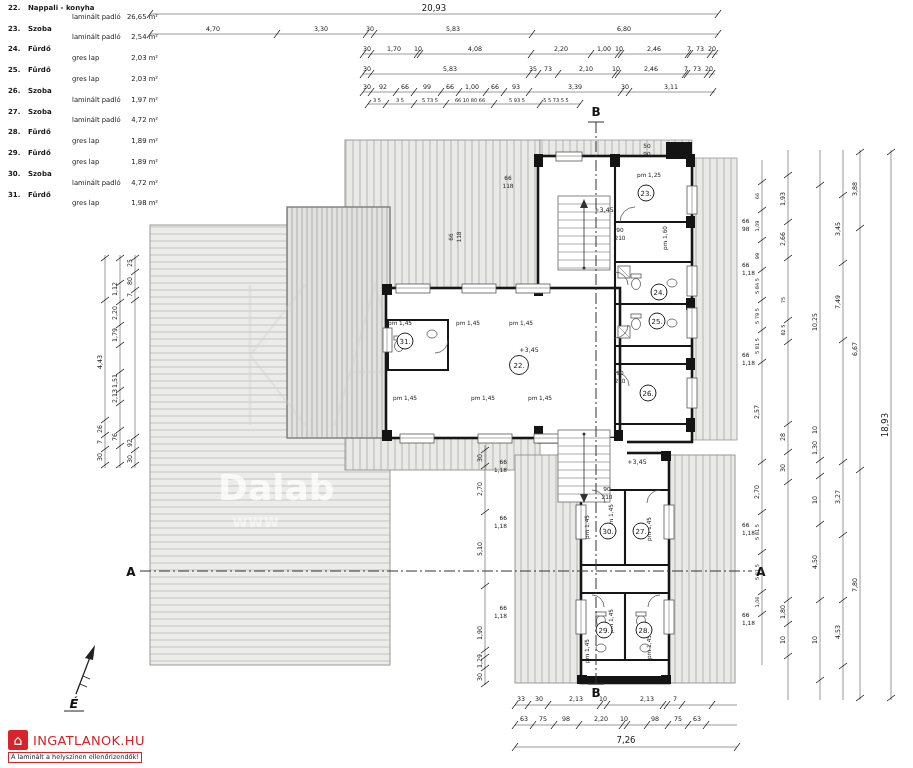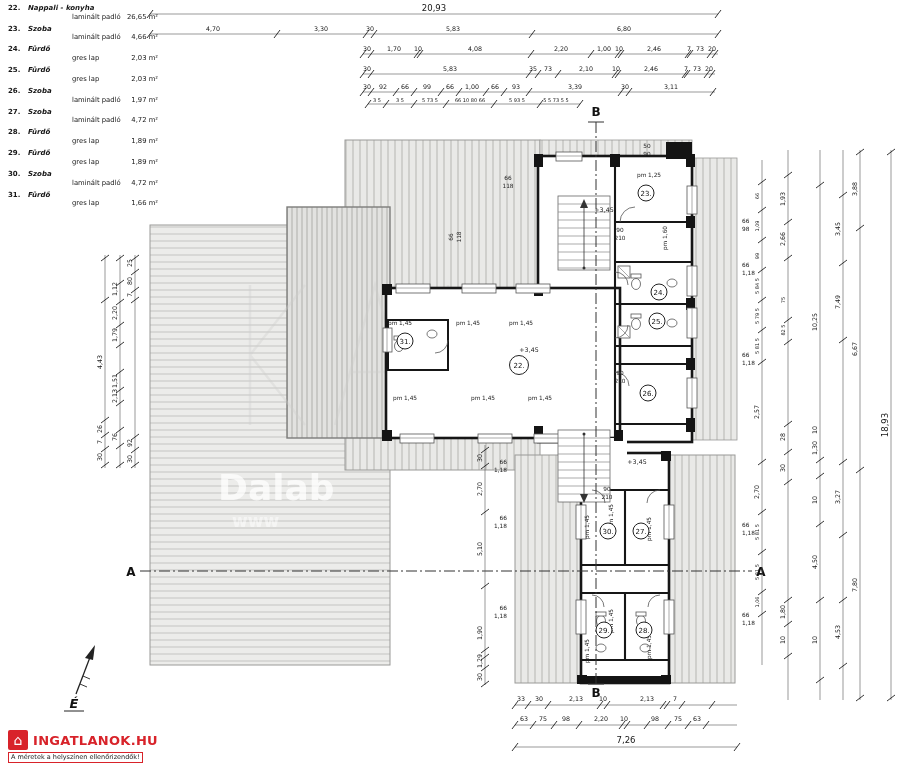--- a/index.html
+++ b/index.html
@@ -24,29 +24,29 @@
   .north{font-size:13px;font-weight:bold;font-style:italic;text-anchor:middle;fill:#111;}
   .stair{stroke:#888;stroke-width:.7;}
   .fix{fill:#fff;stroke:#555;stroke-width:.8;}
   .door{fill:none;stroke:#555;stroke-width:.8;}
   .wm{fill:#fff;font-weight:bold;}
   
   .legend{position:absolute;left:8px;top:4px;width:150px;font-size:7px;line-height:1.25;}
   .li{margin-bottom:3.5px;}
   .l1{display:flex;font-weight:bold;}
   .ln{display:inline-block;width:20px;}
-  .lt{flex:1;font-style:italic;}
+  .lt{flex:1;}
   .l2{display:flex;padding-left:20px;font-size:6.8px;}
   .lf{flex:1;padding-left:44px;}
   .la{white-space:nowrap;}
   
   .brand{position:absolute;left:8px;top:730px;display:flex;align-items:center;gap:5px;}
   .brand-logo{width:20px;height:20px;background:#d8232a;border-radius:2px;color:#fff;
               display:flex;align-items:center;justify-content:center;font-size:14px;line-height:1;}
-  .brand-name{color:#d8232a;font-weight:bold;font-size:13px;letter-spacing:.3px;}
+  .brand-name{color:#d8232a;font-weight:normal;font-size:13px;letter-spacing:.3px;}
   .note{position:absolute;left:8px;top:753px;font-size:6.5px;color:#222;}
   .note span{border:1px solid #d8232a;padding:0 2px 1px 2px;}
 </style>
 </head>
 <body>
 
 <div class="page">
 
 <svg width="913" height="768" viewBox="0 0 913 768">
   <defs>
@@ -459,21 +459,21 @@
           <span class="la">26,65 m²</span>
         </div>
   </div>
   <div class="li">
     <div class="l1">
           <span class="ln">23.</span>
           <span class="lt">Szoba</span>
         </div>
     <div class="l2">
           <span class="lf">laminált padló</span>
-          <span class="la">4,66 m²</span>
+          <span class="la">2,54 m²</span>
         </div>
   </div>
   <div class="li">
     <div class="l1">
           <span class="ln">24.</span>
           <span class="lt">Fürdő</span>
         </div>
     <div class="l2">
           <span class="lf">gres lap</span>
           <span class="la">2,03 m²</span>
@@ -539,26 +539,26 @@
           <span class="la">4,72 m²</span>
         </div>
   </div>
   <div class="li">
     <div class="l1">
           <span class="ln">31.</span>
           <span class="lt">Fürdő</span>
         </div>
     <div class="l2">
           <span class="lf">gres lap</span>
-          <span class="la">1,66 m²</span>
+          <span class="la">1,98 m²</span>
         </div>
   </div>
 </div>
 
 <div class="brand">
   <span class="brand-logo">⌂</span>
   <span class="brand-name">INGATLANOK.HU</span>
 </div>
 <div class="note">
-  <span>A méretek a helyszínen ellenőrizendők!</span>
+  <span>A laminált a helyszínen ellenőrizendők!</span>
 </div>
 
 </div>
 
 </body></html>

